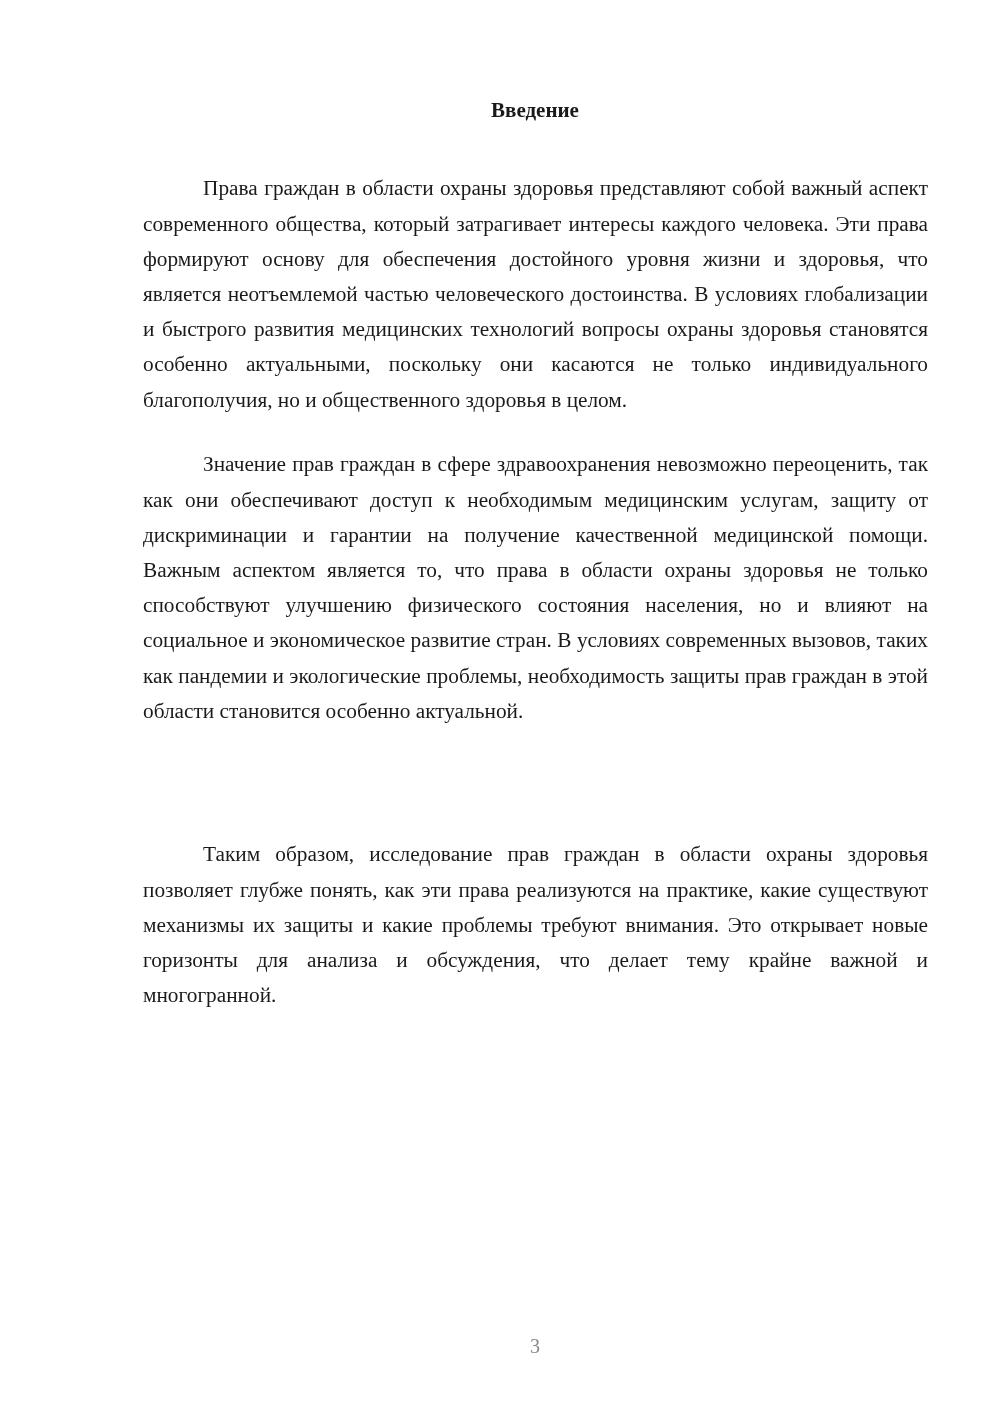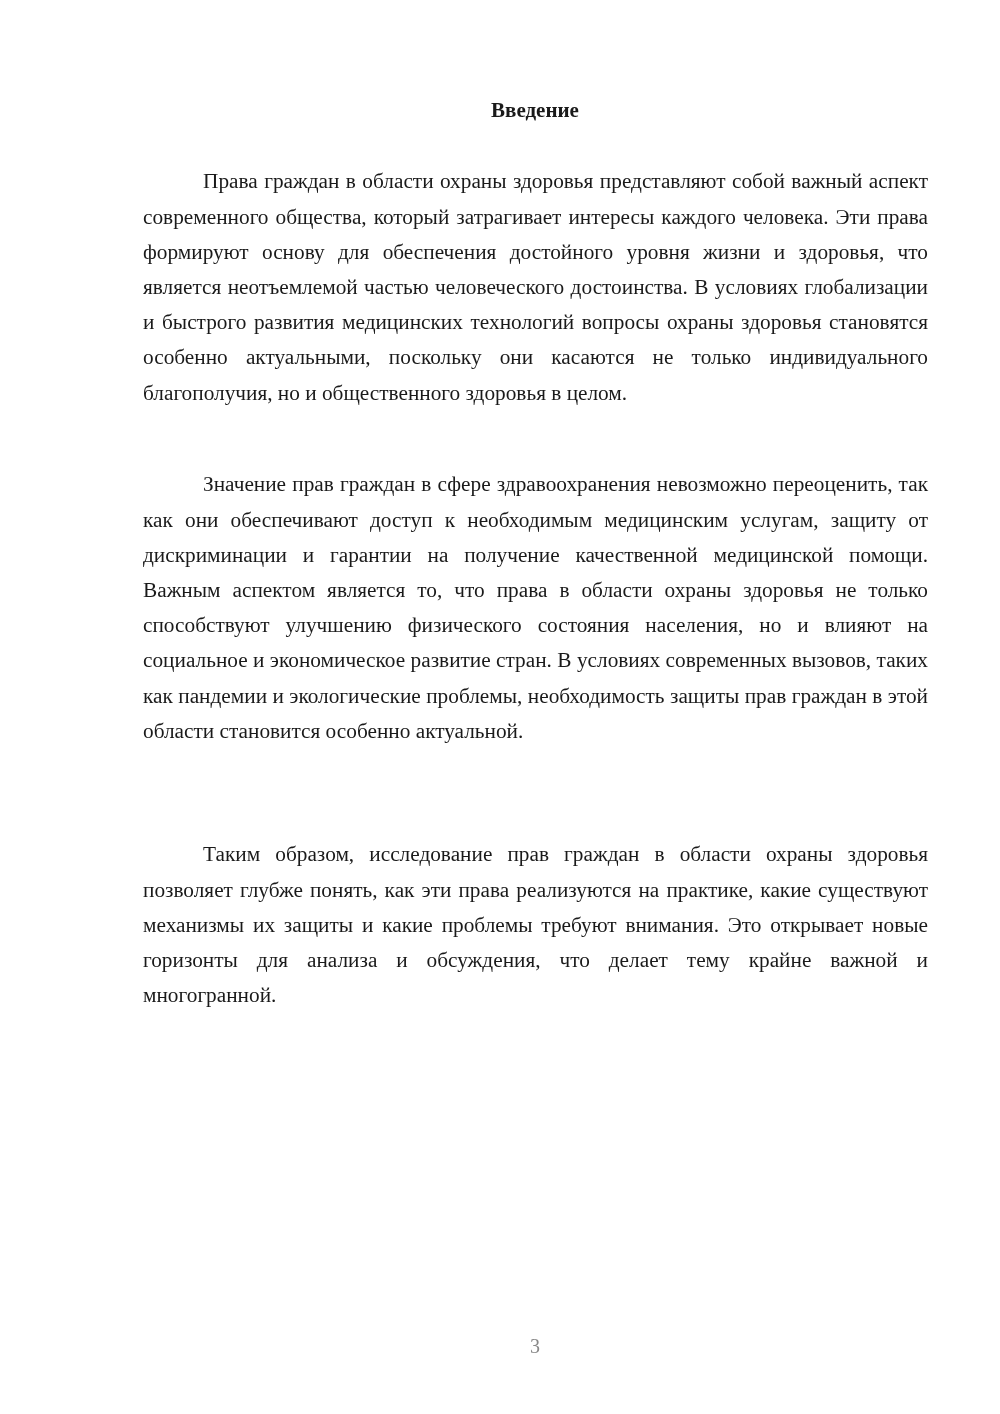--- a/index.html
+++ b/index.html
@@ -1,20 +1,20 @@
 <!DOCTYPE html>
 <html><head>
 <meta charset="utf-8">
 <style>
 html,body{margin:0;padding:0;background:#fff;}
 body{width:1000px;height:1414px;position:relative;overflow:hidden;font-family:"Liberation Serif","DejaVu Serif",serif;color:#1a1a1a;}
 .title{position:absolute;top:98px;left:0;width:1070px;text-align:center;font-weight:bold;font-size:21px;}
 .para{position:absolute;left:143px;width:785px;font-size:21.3px;line-height:35.2px;text-align:justify;text-indent:60px;}
-.p1{top:143px;font-family:Liberation Serif, serif;}
-.p2{top:446px;}
+.p1{top:150px;font-family:Liberation Serif, serif;}
+.p2{top:426px;}
 .p3{top:816px;}
 .pagenum{position:absolute;top:1335px;left:0;width:1070px;text-align:center;font-size:20px;color:#888;}
 </style>
 </head>
 <body>
 
 <div class="title">Введение</div>
 <p class="para p1">Права граждан в области охраны здоровья представляют собой важный аспект современного общества, который затрагивает интересы каждого человека. Эти права формируют основу для обеспечения достойного уровня жизни и здоровья, что является неотъемлемой частью человеческого достоинства. В условиях глобализации и быстрого развития медицинских технологий вопросы охраны здоровья становятся особенно актуальными, поскольку они касаются не только индивидуального благополучия, но и общественного здоровья в целом.</p>
 <p class="para p2">Значение прав граждан в сфере здравоохранения невозможно переоценить, так как они обеспечивают доступ к необходимым медицинским услугам, защиту от дискриминации и гарантии на получение качественной медицинской помощи. Важным аспектом является то, что права в области охраны здоровья не только способствуют улучшению физического состояния населения, но и влияют на социальное и экономическое развитие стран. В условиях современных вызовов, таких как пандемии и экологические проблемы, необходимость защиты прав граждан в этой области становится особенно актуальной.</p>
 <p class="para p3">Таким образом, исследование прав граждан в области охраны здоровья позволяет глубже понять, как эти права реализуются на практике, какие существуют механизмы их защиты и какие проблемы требуют внимания. Это открывает новые горизонты для анализа и обсуждения, что делает тему крайне важной и многогранной.</p>

